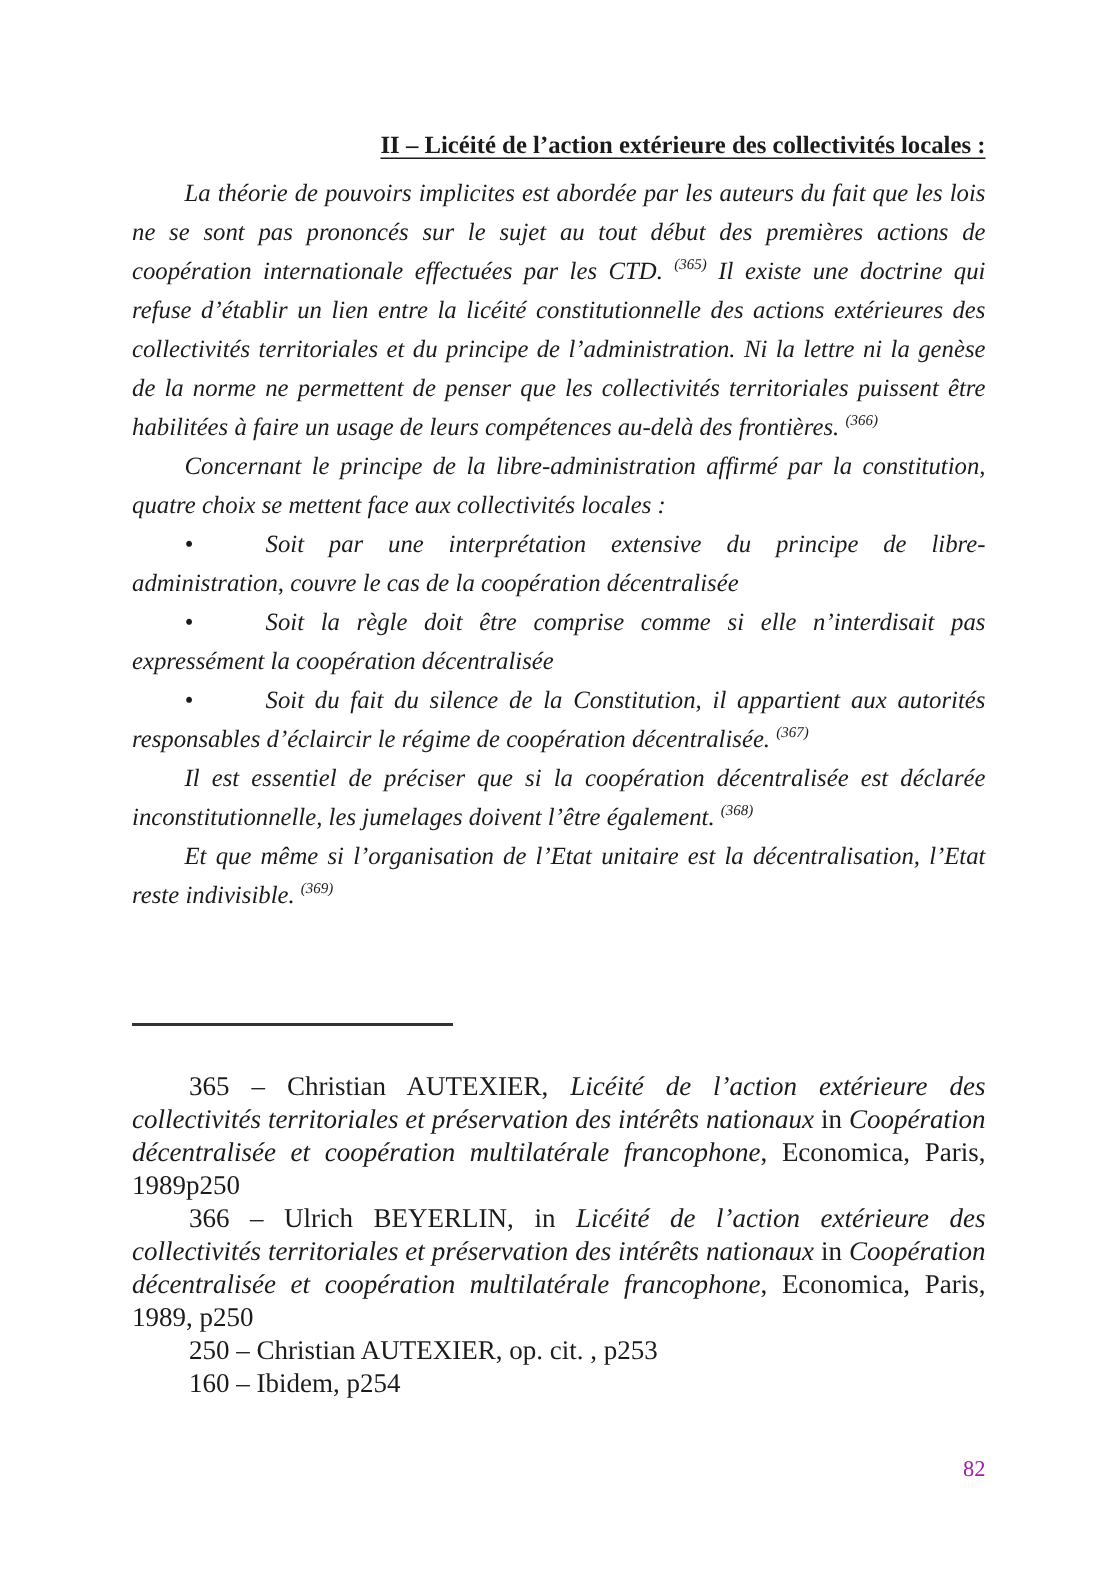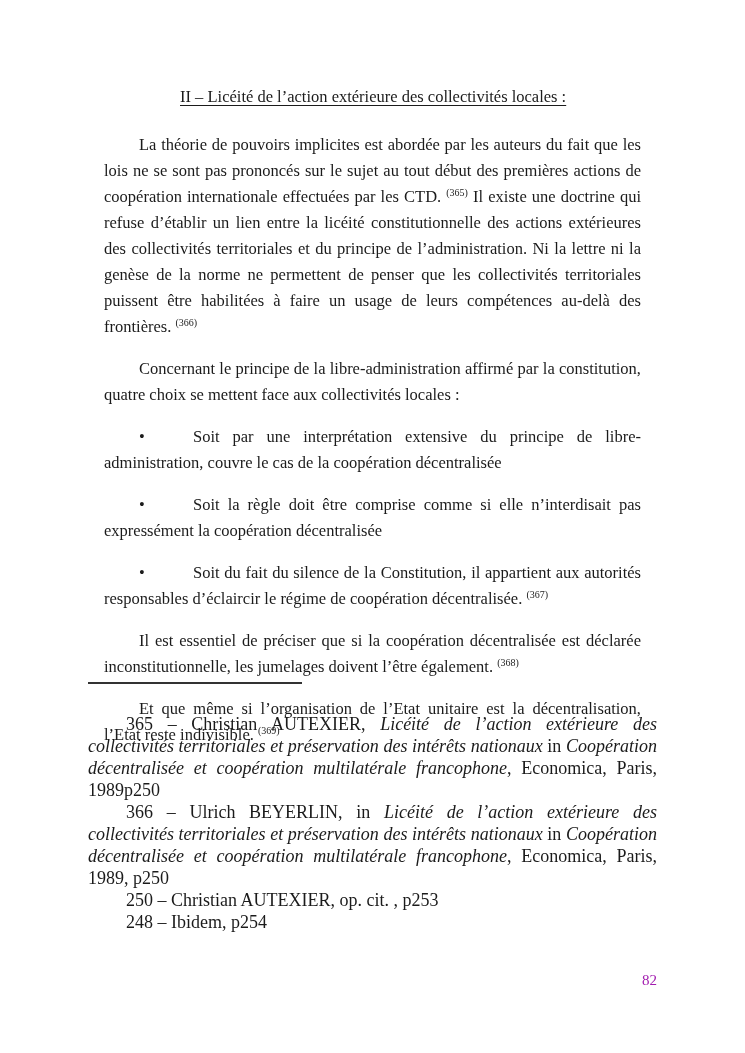--- a/index.html
+++ b/index.html
@@ -17,42 +17,43 @@
     overflow: hidden;
   }
   .title {
     position: absolute;
     top: 84px;
     left: 88px;
     width: 569px;
     box-sizing: border-box;
     padding-left: 92px;
     margin: 0;
-    text-align: left;
+    text-align: right;
     font-size: 16.5px;
-    font-weight: normal;
+    font-weight: bold;
     line-height: 26px;
     white-space: nowrap;
   }
   .title .underline {
     text-decoration: underline;
     text-underline-offset: 3px;
   }
   .body-text {
     position: absolute;
     top: 116px;
     left: 88px;
     width: 569px;
     font-size: 16.5px;
     line-height: 26px;
     text-align: justify;
   }
   .body-text p {
-    margin: 16px;
+    margin: 0;
     text-indent: 35px;
+    font-style: italic;
   }
   .bullet .dot {
     display: inline-block;
     width: 54px;
     text-indent: 0;
   }
   .ref {
     font-size: 10px;
     line-height: 0;
     vertical-align: super;
@@ -115,18 +116,18 @@
   </div>
 
   <div class="fn-sep"></div>
 
   <div class="footnotes">
     <p><span>365 – Christian AUTEXIER, </span><span class="it">Licéité de l’action extérieure des collectivités territoriales et préservation des intérêts nationaux</span><span> in </span><span class="it">Coopération décentralisée et coopération multilatérale francophone</span><span>, Economica, Paris, 1989p250</span></p>
 
     <p><span>366 – Ulrich BEYERLIN, in </span><span class="it">Licéité de l’action extérieure des collectivités territoriales et préservation des intérêts nationaux</span><span> in </span><span class="it">Coopération décentralisée et coopération multilatérale francophone</span><span>, Economica, Paris, 1989, p250</span></p>
 
     <p>250 – Christian AUTEXIER, op. cit. , p253</p>
-    <p>248 – Ibidem, p254</p>
+    <p>160 – Ibidem, p254</p>
   </div>
 
   <div class="page-number">82</div>
 
 </div>
 
 </body></html>

